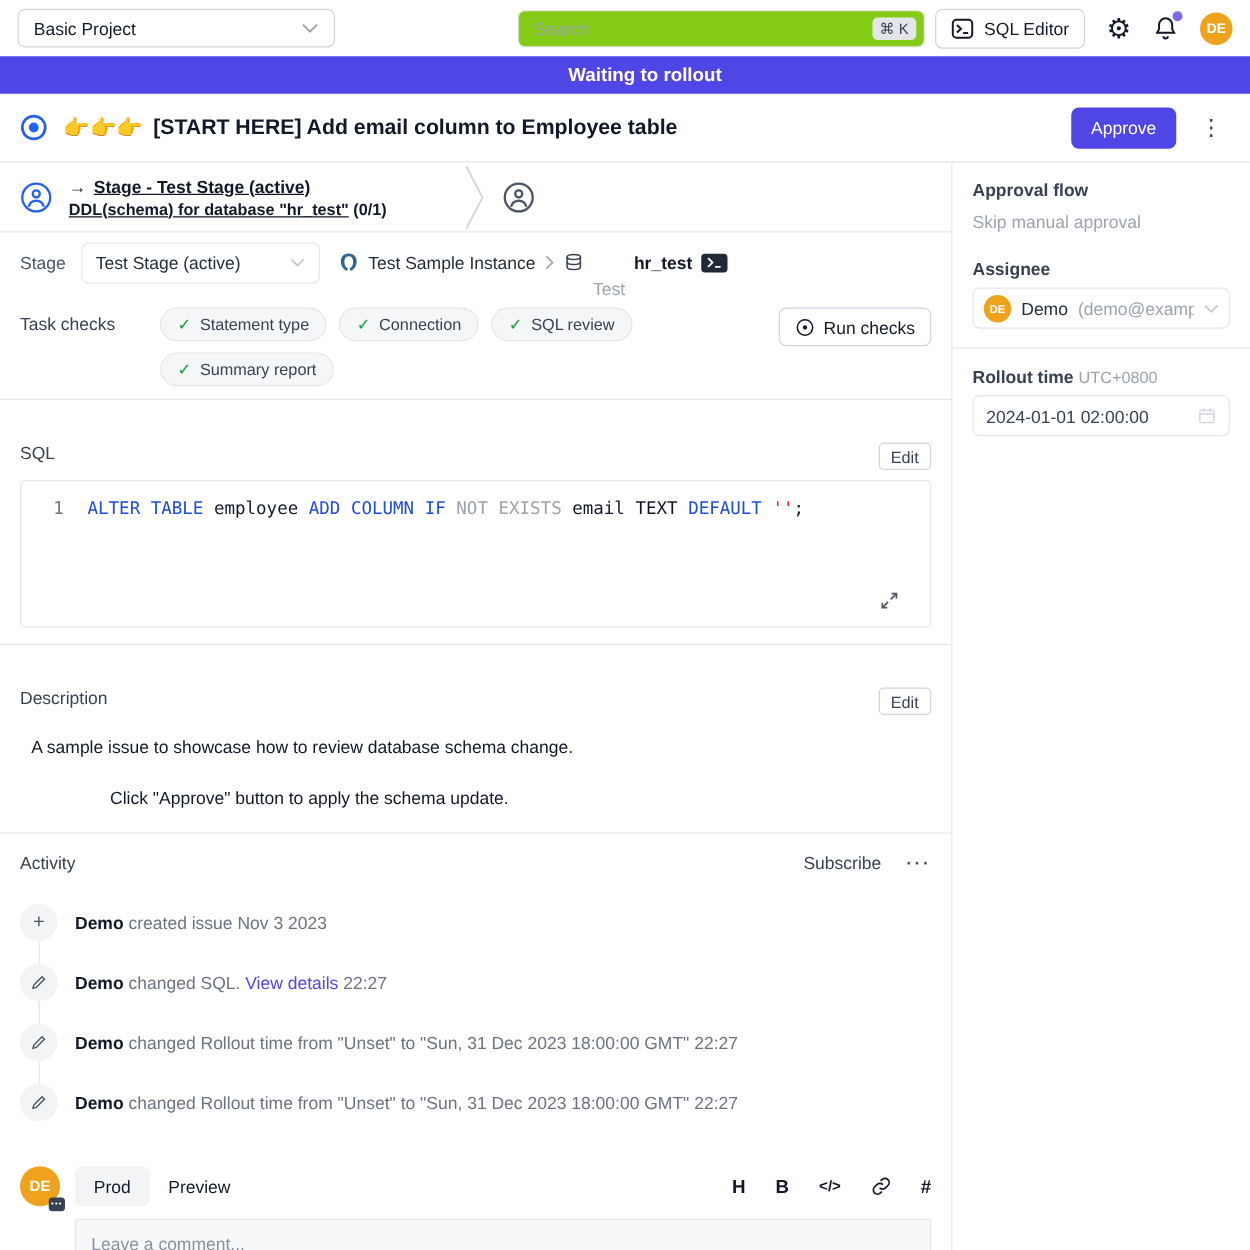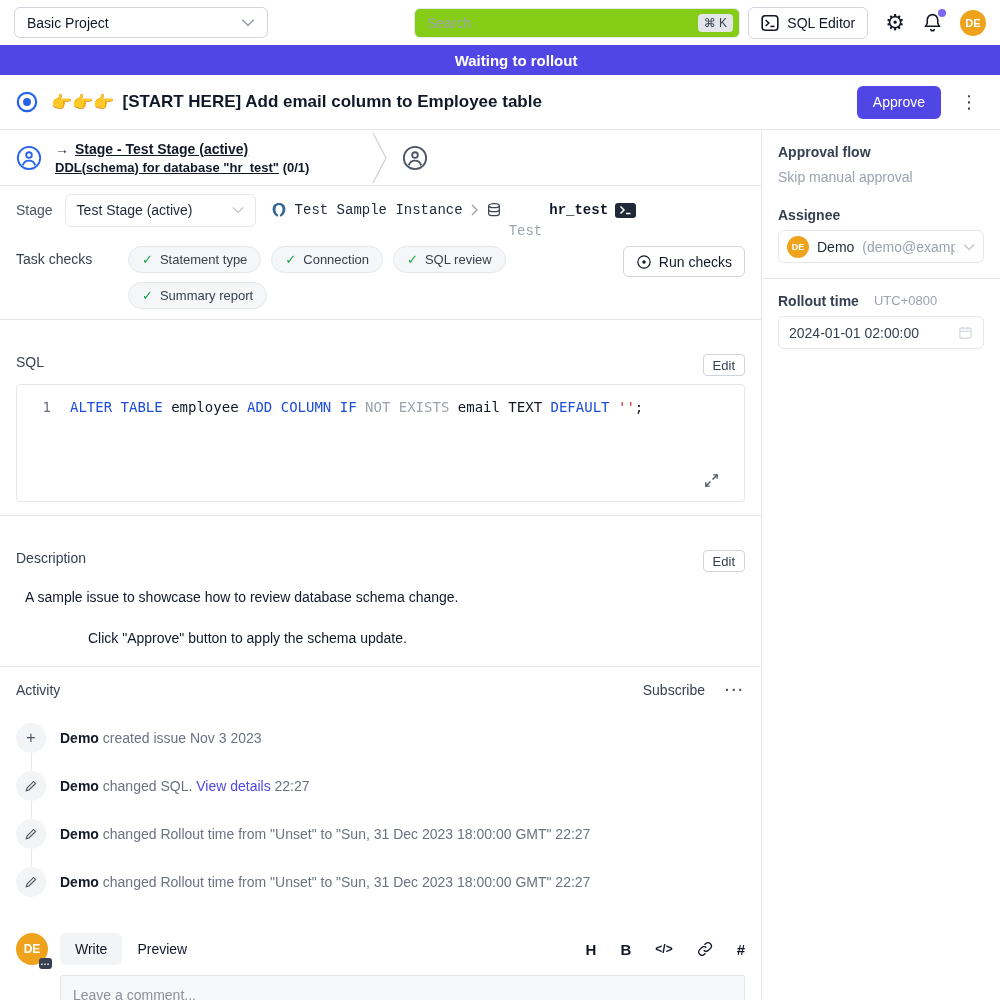--- a/index.html
+++ b/index.html
@@ -60,21 +60,21 @@
   .stage.active .stage-l2 .st-count{font-weight:700;}
   .stage.second .stage-l1{color:#111827;}
   .stage.second .stage-l2{color:#374151;}
   .arrow-pre{font-weight:700;}
 
   
   .stage-row{height:48px;display:flex;align-items:center;padding:0 16px;}
   .stage-row .lbl{color:#4b5563;margin-right:12px;}
   .stage-select{width:191px;height:33px;border:1px solid var(--border);border-radius:6px;display:flex;
     align-items:center;justify-content:space-between;padding:0 11px;cursor:pointer;color:#1f2937;}
-  .crumb{display:flex;align-items:center;gap:7px;margin-left:14px;white-space:nowrap;font-family:Liberation Mono, monospace;}
+  .crumb{display:flex;align-items:center;gap:7px;margin-left:14px;white-space:nowrap;}
   .crumb .inst{font-weight:500;color:#1f2937;}
   .crumb .env{color:var(--txt-light);margin-top:42px;}
   .crumb .db{font-weight:600;color:#111827;}
   .term-badge{width:21px;height:15px;background:#1f2937;border-radius:3px;display:flex;
     align-items:center;justify-content:center;cursor:pointer;}
 
   
   .checks-row{border-bottom:1px solid var(--border);display:flex;padding:12px 16px 10px;position:relative;}
   .checks-row .lbl{color:#374151;width:112px;flex:none;padding-top:5px;}
   .pills{display:flex;flex-wrap:wrap;gap:9px 10px;max-width:450px;align-content:flex-start;}
@@ -147,21 +147,21 @@
   .sb-title{font-weight:700;color:#374151;font-size:14px;}
   .sb-muted{color:var(--txt-light);margin-top:9px;}
   .sb-gap{margin-top:22px;}
   .assignee-box{margin-top:7px;height:33px;border:1px solid var(--border);border-radius:6px;
     display:flex;align-items:center;gap:8px;padding:0 8px;cursor:pointer;}
   .assignee-box .mini-av{width:22px;height:22px;border-radius:50%;background:var(--amber);color:#fff;
     font-size:9px;font-weight:bold;display:flex;align-items:center;justify-content:center;flex:none;}
   .assignee-box .nm{color:#1f2937;flex:none;}
   .assignee-box .em{color:var(--txt-light);overflow:hidden;white-space:nowrap;flex:1;min-width:0;}
   .sb-divider{border-top:1px solid var(--border);margin-top:15px;}
-  .rt-title-row{display:flex;align-items:flex-start;gap:15px;}
+  .rt-title-row{display:flex;align-items:center;gap:4px;}
   .rt-tz{font-size:13px;color:var(--txt-light);}
   .rt-input{margin-top:7px;height:33px;border:1px solid var(--border);border-radius:6px;
     display:flex;align-items:center;justify-content:space-between;padding:0 10px;color:#374151;cursor:pointer;}
 
   svg{display:block;}
 </style>
 </head>
 <body>
 
 <div class="page">
@@ -384,21 +384,21 @@
           </div>
       </div>
 
       <div class="comment-area">
         <div class="cmt-avatar-wrap">
           <span class="cmt-avatar">DE</span>
           <span class="cmt-badge">•••</span>
         </div>
         <div class="cmt-right">
           <div class="tabs-row">
-            <span class="tab active">Write</span>
+            <span class="tab active">Prod</span>
             <span class="tab">Preview</span>
             <div class="cmt-toolbar">
               <span class="tb-it">H</span>
               <span class="tb-it">B</span>
               <span class="tb-it code">&lt;/&gt;</span>
               <span class="tb-it">
                 <svg width="16" height="16" viewBox="0 0 24 24" fill="none" stroke="#111827" stroke-width="2">
                     <path d="M10 14a5 5 0 0 0 7.1 0l2.9-2.9a5 5 0 0 0-7.1-7.1l-1.7 1.7"></path>
                     <path d="M14 10a5 5 0 0 0-7.1 0L4 12.9A5 5 0 0 0 11.1 20l1.7-1.7"></path>
                   </svg>

